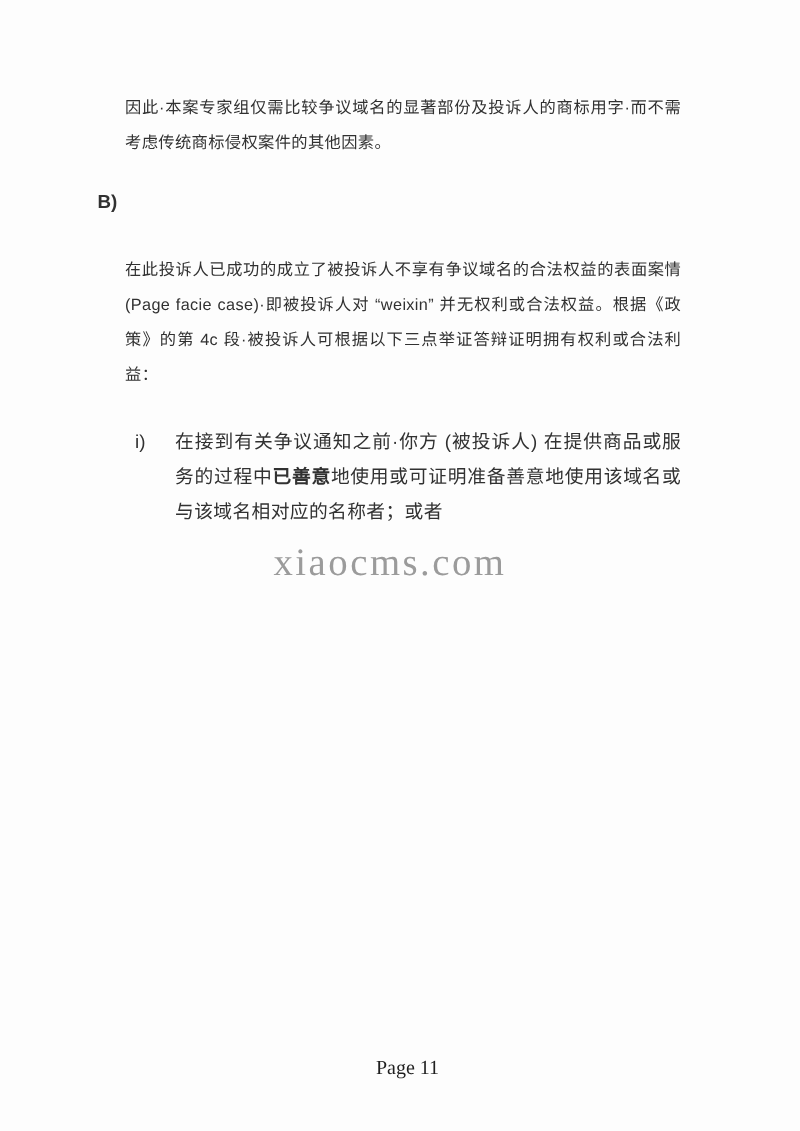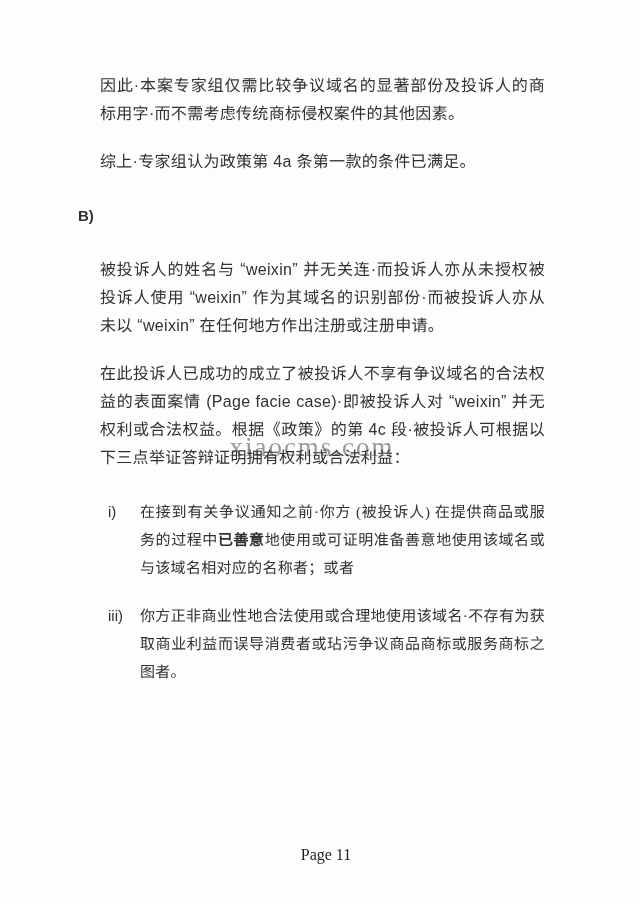--- a/index.html
+++ b/index.html
@@ -16,21 +16,21 @@
     font-family: "Liberation Sans", "DejaVu Sans", sans-serif;
     color: #313131;
   }
   .content {
     position: absolute;
     top: 72px;
     left: 100px;
     right: 95px;
   }
   .para {
-    font-size: 16px;
+    font-size: 13px;
     line-height: 28px;
     text-align: justify;
     margin: 0 0 20px 0;
     letter-spacing: 0.3px;
   }
   .heading-row {
     display: flex;
     margin: 6px 0 26px -22px;
     font-size: 15px;
     line-height: 28px;
@@ -52,34 +52,33 @@
     font-size: 15px;
     line-height: 28px;
   }
   .li-marker {
     flex: 0 0 32px;
   }
   .li-text {
     flex: 1;
     text-align: justify;
     letter-spacing: 0.3px;
-    font-family: Liberation Serif, serif;
   }
   .li-text b {
     font-weight: 700;
   }
   .gap-lg { margin-bottom: 26px; }
   .watermark {
     position: absolute;
     top: 432px;
     left: 0;
     right: 16px;
     text-align: center;
     font-family: "Liberation Serif", "DejaVu Serif", serif;
-    font-size: 27px;
+    font-size: 31px;
     letter-spacing: 2px;
     color: #9b9b9b;
     pointer-events: none;
   }
   .footer {
     position: absolute;
     top: 846px;
     left: 0;
     right: 24px;
     text-align: center;
@@ -93,42 +92,36 @@
 <body>
 
 <div class="page">
 
   <div class="watermark">xiaocms.com</div>
 
   <div class="content">
 
     <p class="para">因此·本案专家组仅需比较争议域名的显著部份及投诉人的商标用字·而不需考虑传统商标侵权案件的其他因素。</p>
 
-    <p class="para gap-lg">综上·专家组认为政策第 4a 条第一款的条件已满足。</p>
 
     <div class="heading-row">
       <span class="b-marker">B)</span>
     </div>
 
-    <p class="para">被投诉人的姓名与 “weixin” 并无关连·而投诉人亦从未授权被投诉人使用 “weixin” 作为其域名的识别部份·而被投诉人亦从未以 “weixin” 在任何地方作出注册或注册申请。</p>
 
     <p class="para gap-lg">在此投诉人已成功的成立了被投诉人不享有争议域名的合法权益的表面案情 (Page facie case)·即被投诉人对 “weixin” 并无权利或合法权益。根据《政策》的第 4c 段·被投诉人可根据以下三点举证答辩证明拥有权利或合法利益：</p>
 
     <div class="list">
 
       <div class="list-item">
         <span class="li-marker">i)</span>
         <span class="li-text"><span>在接到有关争议通知之前·你方 (被投诉人) 在提供商品或服务的过程中</span><b>已善意</b><span>地使用或可证明准备善意地使用该域名或与该域名相对应的名称者；或者</span></span>
       </div>
 
 
-      <div class="list-item">
-        <span class="li-marker">iii)</span>
-        <span class="li-text"><span>你方正非商业性地合法使用或合理地使用该域名·不存有为获取商业利益而误导消费者或玷污争议商品商标或服务商标之图者。</span><b></b><span></span></span>
-      </div>
 
     </div>
 
 
   </div>
 
   <div class="footer">Page 11</div>
 
 </div>
 

